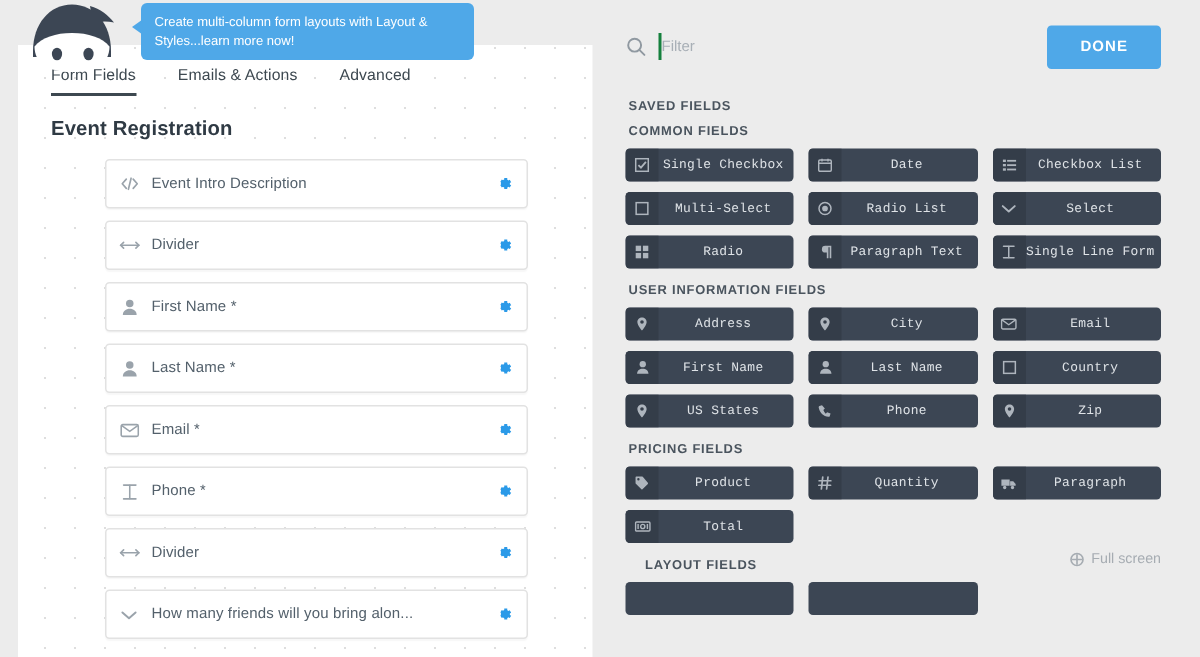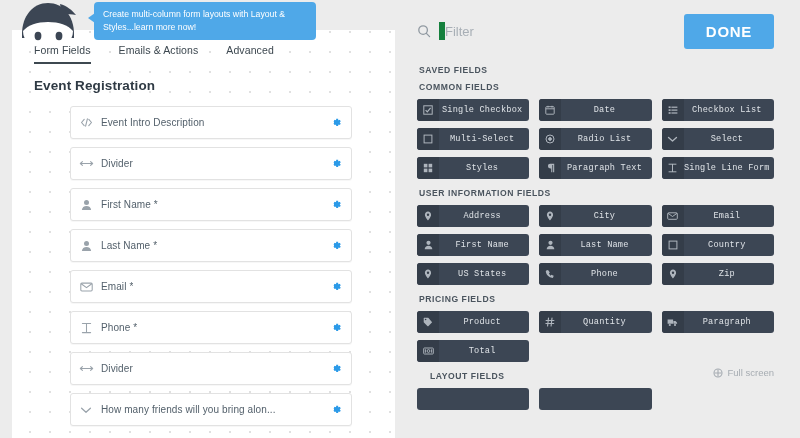--- a/index.html
+++ b/index.html
@@ -193,34 +193,34 @@
     flex: 1 1 auto;
     gap: 8px;
     height: 30px;
   }
   .search-icon { color: #9099a1; display: flex; }
   .search-input {
     border: none;
     outline: none;
     background: transparent;
     font-family: "Liberation Sans", sans-serif;
-    font-size: 13px;
+    font-size: 10px;
     color: #3d4850;
     width: 180px;
     padding: 0;
     height: 18px;
-    border-left: 6px solid #15803d;
+    border-left: 2px solid #15803d;
   }
   .search-input::placeholder { color: #a8afb6; }
 
   .done-btn {
     flex: 0 0 auto;
     background: #4fa8e8;
     color: #ffffff;
-    font-size: 15px;
+    font-size: 10px;
     font-weight: bold;
     letter-spacing: .7px;
     border: none;
     border-radius: 3px;
     padding: 9px 22px;
     cursor: pointer;
     font-family: "Liberation Sans", sans-serif;
   }
 
   .section-head {
@@ -547,21 +547,21 @@
 
       <div class="chip">
         <span class="chip-ico">
           <svg width="10" height="10" viewBox="0 0 10 10" fill="currentColor">
               <rect x="0.8" y="0.8" width="3.6" height="3.6"></rect>
               <rect x="5.6" y="0.8" width="3.6" height="3.6"></rect>
               <rect x="0.8" y="5.6" width="3.6" height="3.6"></rect>
               <rect x="5.6" y="5.6" width="3.6" height="3.6"></rect>
             </svg>
         </span>
-        <span class="chip-label">Styles</span>
+        <span class="chip-label">Radio</span>
       </div>
 
       <div class="chip">
         <span class="chip-ico">
           <svg width="9" height="10" viewBox="0 0 9 10" fill="currentColor">
               <path d="M8.2 0.8H4.2a2.3 2.3 0 000 4.6h1v3.8h1.1V1.9h.8v7.3h1.1z"></path>
             </svg>
         </span>
         <span class="chip-label">Paragraph Text</span>
       </div>

